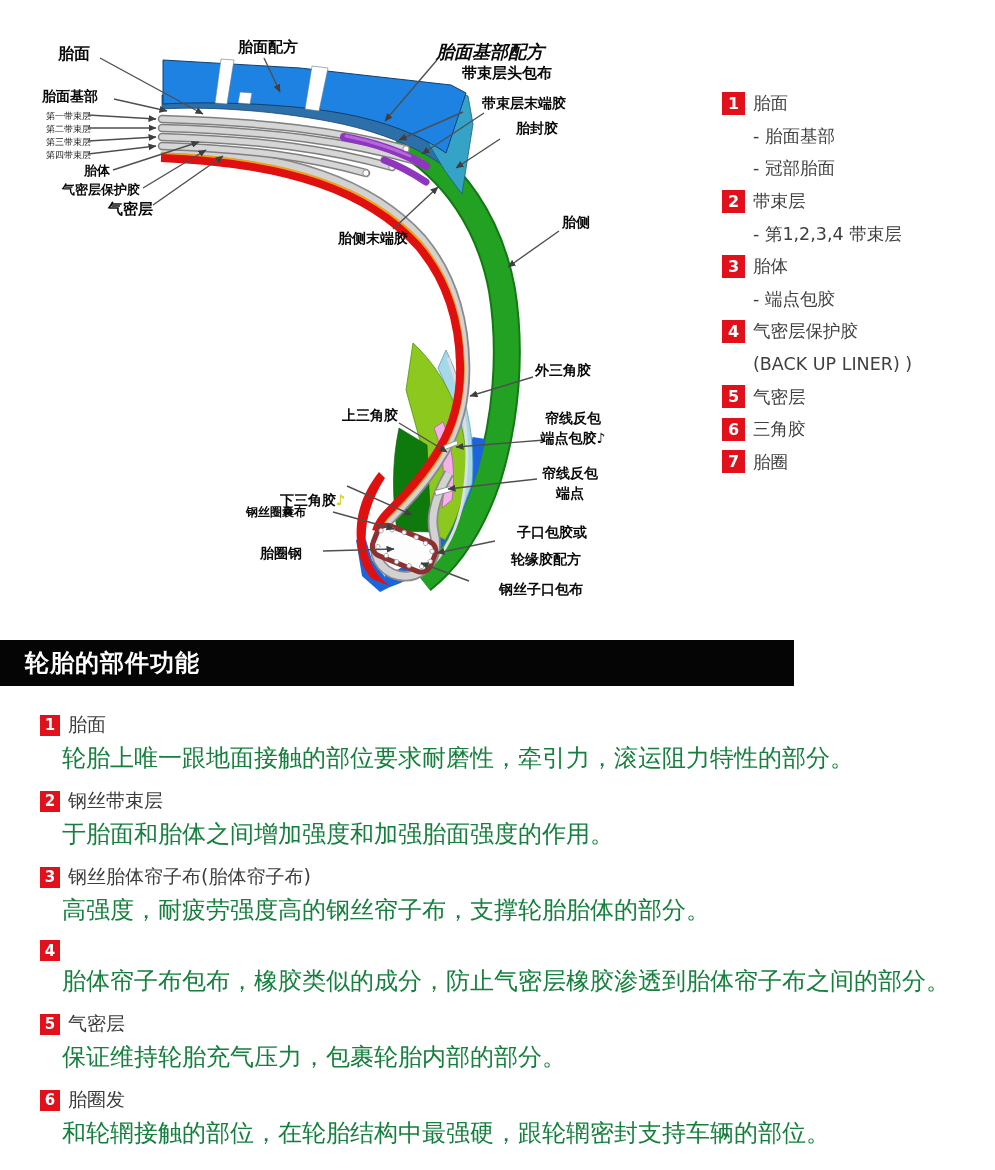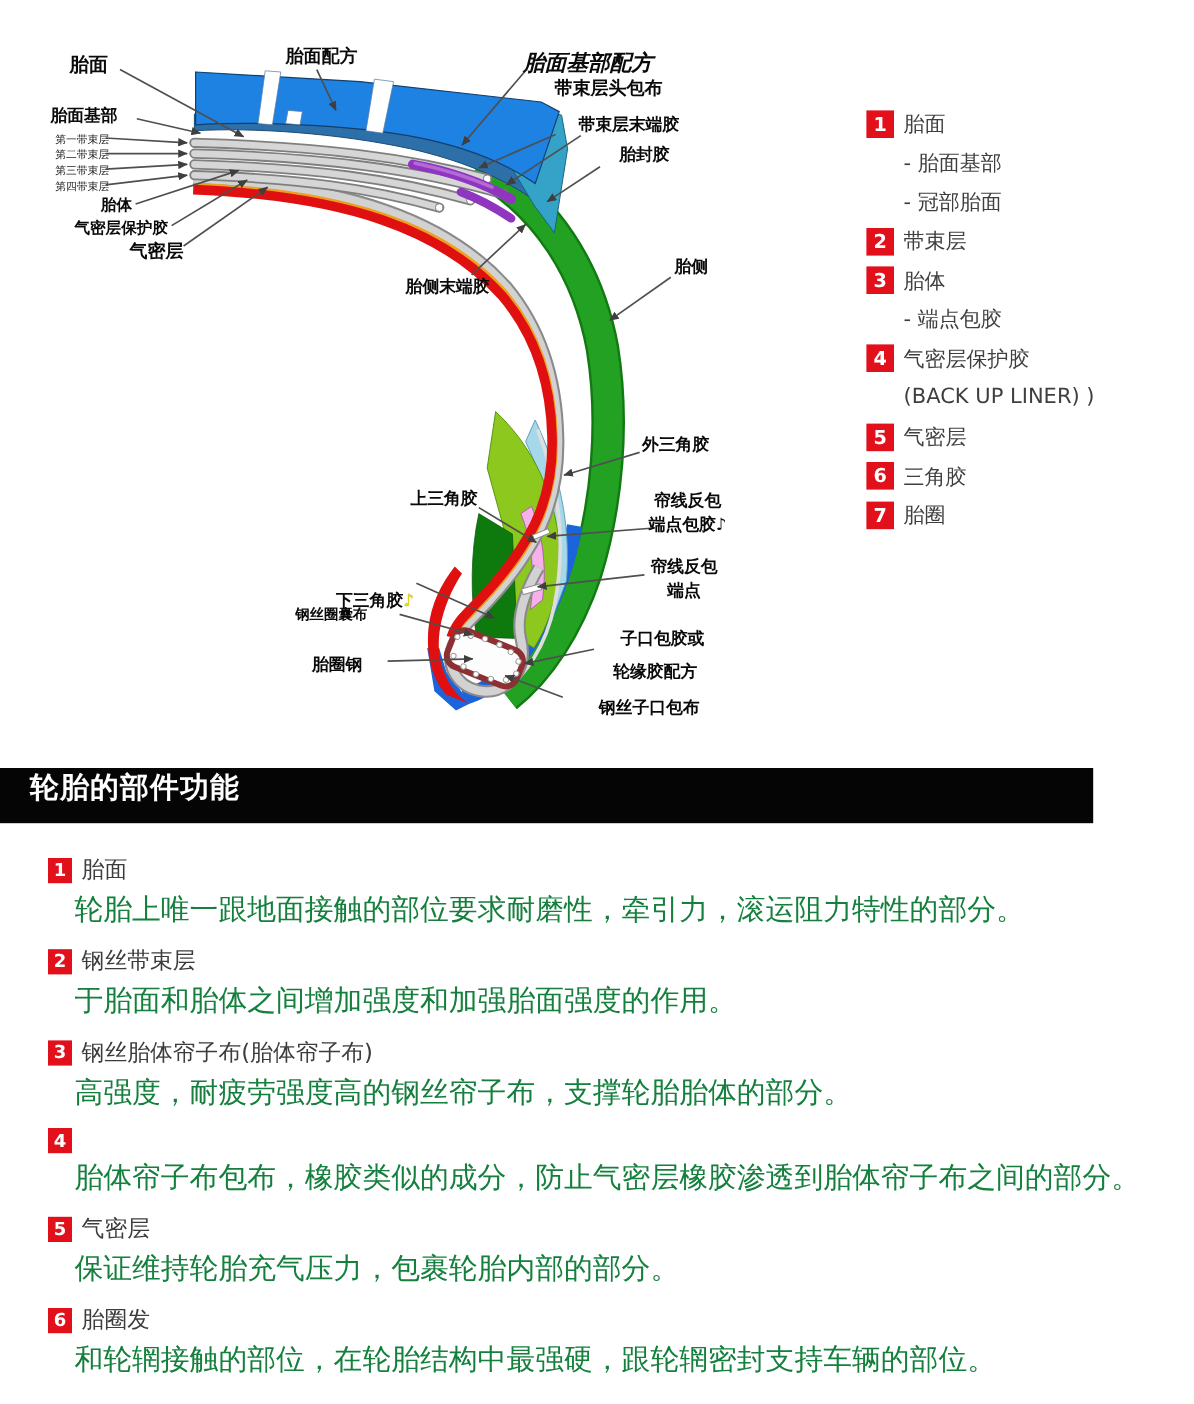--- a/index.html
+++ b/index.html
@@ -13,22 +13,22 @@
   .dlabel.two{white-space:normal;text-align:center;line-height:20px;}
   .note-yellow{color:#e6d800;text-shadow:0 0 1px #888;font-weight:700;}
   
   .legend{position:absolute;left:722px;top:87px;z-index:2;}
   .lg-row{display:flex;align-items:center;height:32.6px;}
   .lg-num{width:23px;height:23px;background:#e2101a;color:#fff;font-weight:700;font-size:16px;
           display:flex;align-items:center;justify-content:center;margin-right:8px;flex:none;}
   .lg-text{font-size:17.5px;color:#3f3f3f;}
   .lg-sub{padding-left:31px;}
   
-  .section-bar{position:absolute;left:0;top:640px;width:911px;height:46px;background:#050505;
-               display:flex;align-items:flex-start;z-index:3;}
+  .section-bar{position:absolute;left:0;top:640px;width:794px;height:46px;background:#050505;
+               display:flex;align-items:center;z-index:3;}
   .section-title{color:#fff;font-size:24px;font-weight:700;margin-left:25px;letter-spacing:1px;}
   
   .functions{position:absolute;left:40px;top:712px;width:930px;z-index:2;}
   .fn-item{margin-bottom:17px;}
   .fn-head{display:flex;align-items:center;gap:8px;}
   .fn-num{width:20px;height:21px;background:#e2101a;color:#fff;font-size:15px;font-weight:700;
           display:flex;align-items:center;justify-content:center;flex:none;}
   .fn-label{font-size:19px;color:#3c3c3c;}
   .fn-desc{margin:7px 0 0 22px;font-size:24px;color:#15803d;line-height:26px;}
 </style>
@@ -197,20 +197,23 @@
     <div class="lg-row lg-sub">
         <span class="lg-text">- 胎面基部</span>
       </div>
     <div class="lg-row lg-sub">
         <span class="lg-text">- 冠部胎面</span>
       </div>
     <div class="lg-row">
         <span class="lg-num">2</span>
         <span class="lg-text">带束层</span>
       </div>
+    <div class="lg-row lg-sub">
+        <span class="lg-text">- 第1,2,3,4 带束层</span>
+      </div>
     <div class="lg-row">
         <span class="lg-num">3</span>
         <span class="lg-text">胎体</span>
       </div>
     <div class="lg-row lg-sub">
         <span class="lg-text">- 端点包胶</span>
       </div>
     <div class="lg-row">
         <span class="lg-num">4</span>
         <span class="lg-text">气密层保护胶</span>

